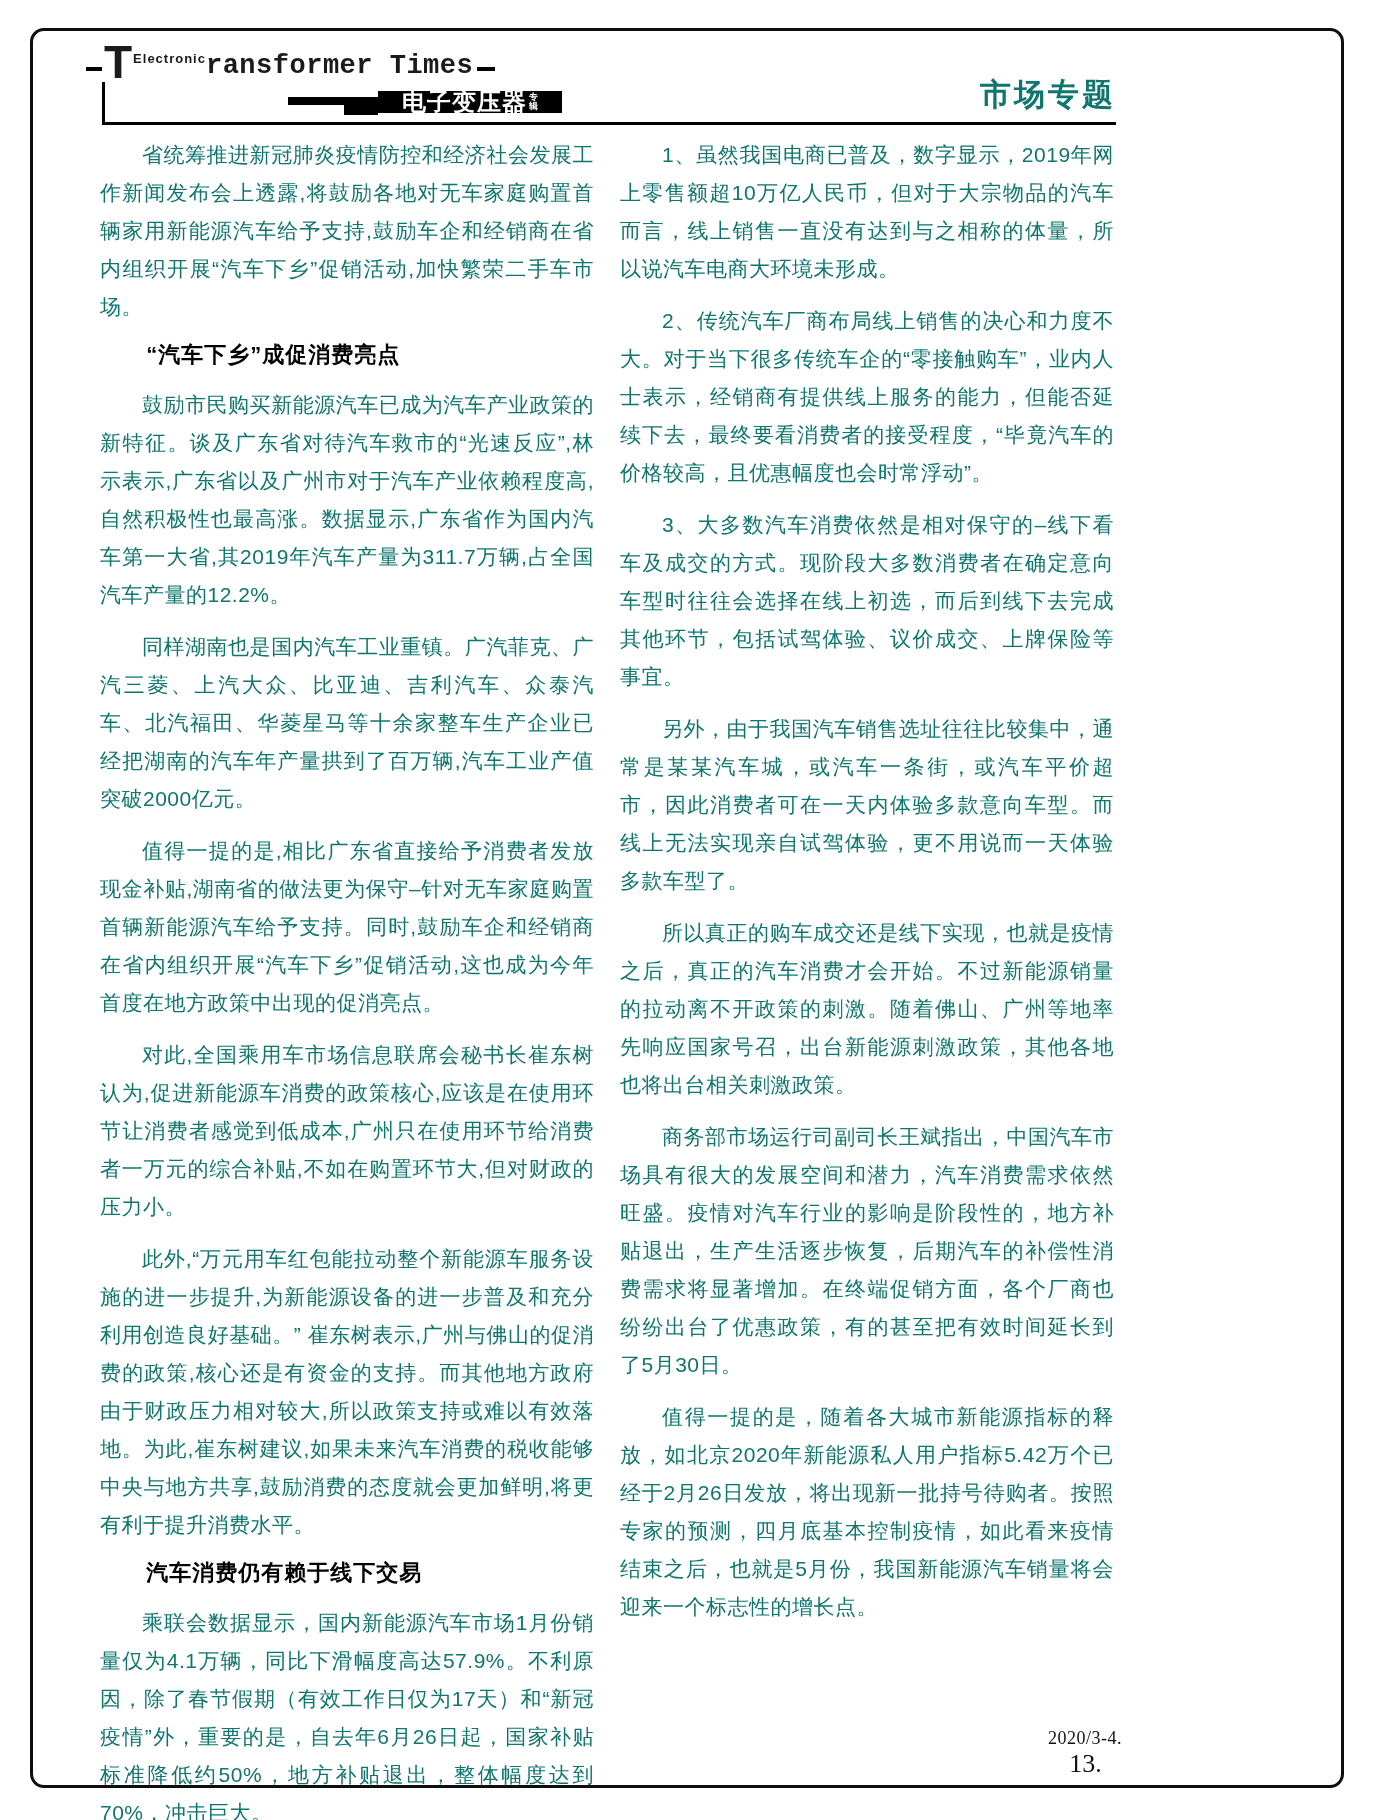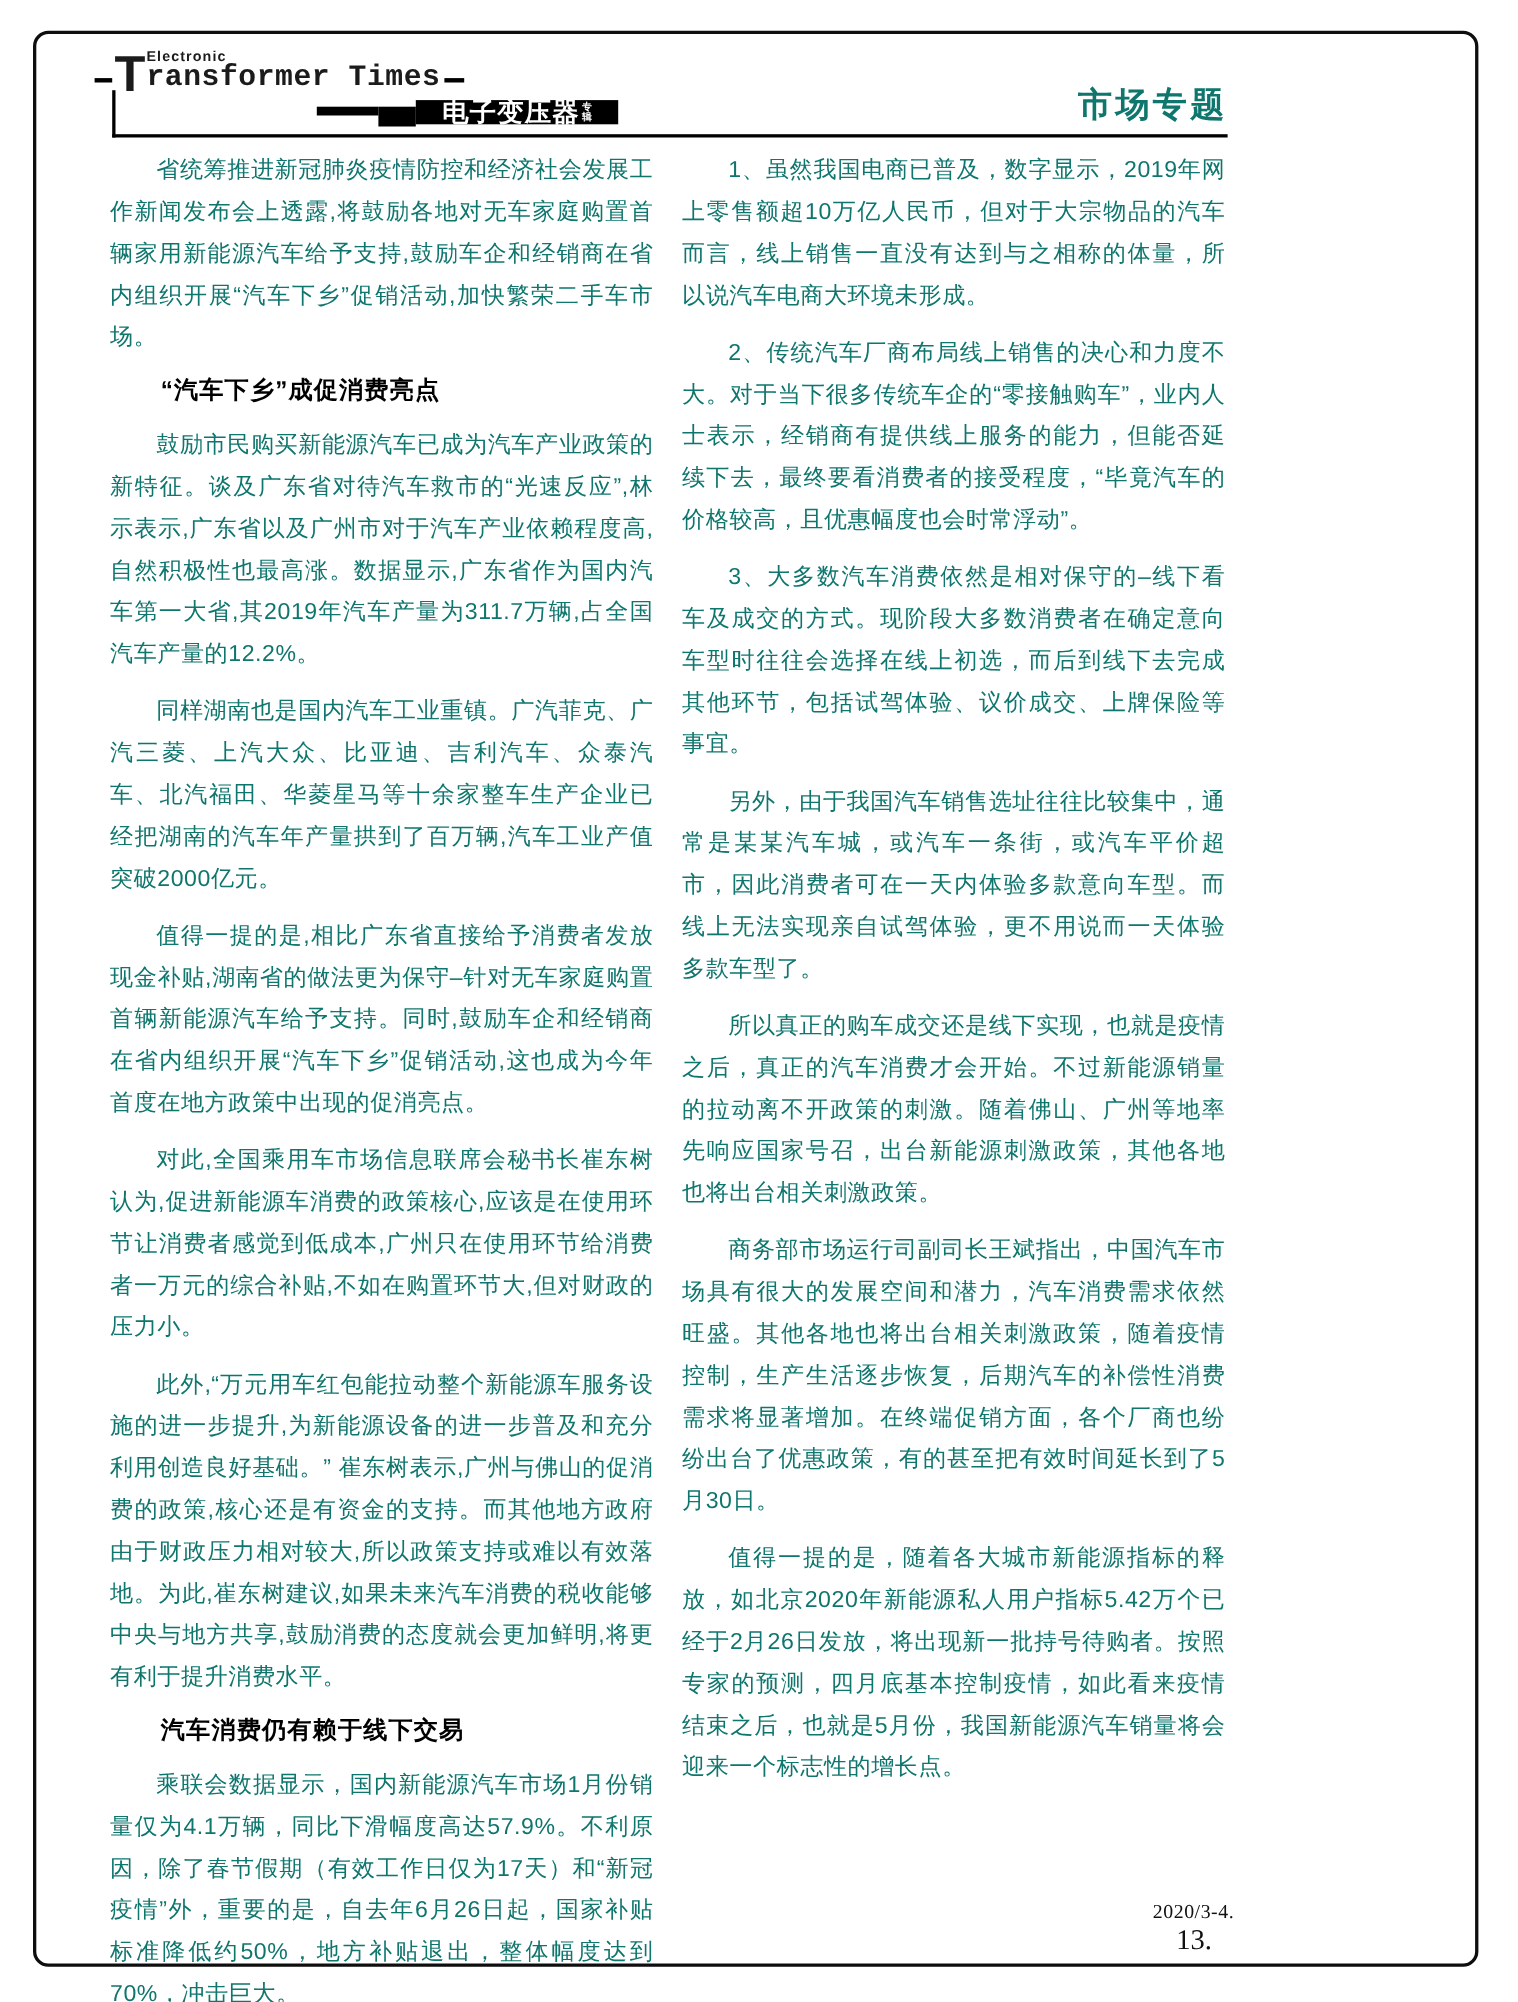--- a/index.html
+++ b/index.html
@@ -10,21 +10,21 @@
   }
   
   .page-frame{
     position:absolute;left:30px;top:28px;width:1314px;height:1760px;
     border:3px solid #0e0e0e;border-radius:14px;box-sizing:border-box;
   }
   
   .logo{position:absolute;left:86px;top:44px;display:flex;align-items:flex-end;}
   .logo .dash{display:inline-block;width:16px;height:4px;background:#000;margin:0 2px 10px 0;}
   .logo-t{font-weight:bold;font-size:46px;line-height:0.8;letter-spacing:0;}
-  .logo-stack{display:inline-flex;flex-direction:column;margin-left:1px;}
+  .logo-stack{display:inline-flex;margin-left:1px;}
   .logo-small{font-weight:bold;font-size:13px;letter-spacing:1px;line-height:1;}
   .logo-main{font-weight:bold;font-size:27px;line-height:1.05;letter-spacing:0.5px;font-family:Liberation Mono, monospace;}
   .logo .dash-r{display:inline-block;width:18px;height:4px;background:#000;margin:0 0 10px 4px;}
   
   .bracket-v{position:absolute;left:102px;top:82px;width:3px;height:43px;background:#000;}
   .header-rule{position:absolute;left:102px;top:122px;width:1014px;height:3px;background:#000;}
   
   .step1{position:absolute;left:288px;top:97px;width:56px;height:8px;background:#000;}
   .step2{position:absolute;left:344px;top:97px;width:34px;height:18px;background:#000;}
   .banner{
@@ -99,21 +99,21 @@
       <p class="para">此外,“万元用车红包能拉动整个新能源车服务设施的进一步提升,为新能源设备的进一步普及和充分利用创造良好基础。” 崔东树表示,广州与佛山的促消费的政策,核心还是有资金的支持。而其他地方政府由于财政压力相对较大,所以政策支持或难以有效落地。为此,崔东树建议,如果未来汽车消费的税收能够中央与地方共享,鼓励消费的态度就会更加鲜明,将更有利于提升消费水平。</p>
       <h3 class="subhead">汽车消费仍有赖于线下交易</h3>
       <p class="para">乘联会数据显示，国内新能源汽车市场1月份销量仅为4.1万辆，同比下滑幅度高达57.9%。不利原因，除了春节假期（有效工作日仅为17天）和“新冠疫情”外，重要的是，自去年6月26日起，国家补贴标准降低约50%，地方补贴退出，整体幅度达到70%，冲击巨大。</p>
     </div>
   <div class="col">
       <p class="para">1、虽然我国电商已普及，数字显示，2019年网上零售额超10万亿人民币，但对于大宗物品的汽车而言，线上销售一直没有达到与之相称的体量，所以说汽车电商大环境未形成。</p>
       <p class="para">2、传统汽车厂商布局线上销售的决心和力度不大。对于当下很多传统车企的“零接触购车”，业内人士表示，经销商有提供线上服务的能力，但能否延续下去，最终要看消费者的接受程度，“毕竟汽车的价格较高，且优惠幅度也会时常浮动”。</p>
       <p class="para">3、大多数汽车消费依然是相对保守的–线下看车及成交的方式。现阶段大多数消费者在确定意向车型时往往会选择在线上初选，而后到线下去完成其他环节，包括试驾体验、议价成交、上牌保险等事宜。</p>
       <p class="para">另外，由于我国汽车销售选址往往比较集中，通常是某某汽车城，或汽车一条街，或汽车平价超市，因此消费者可在一天内体验多款意向车型。而线上无法实现亲自试驾体验，更不用说而一天体验多款车型了。</p>
       <p class="para">所以真正的购车成交还是线下实现，也就是疫情之后，真正的汽车消费才会开始。不过新能源销量的拉动离不开政策的刺激。随着佛山、广州等地率先响应国家号召，出台新能源刺激政策，其他各地也将出台相关刺激政策。</p>
-      <p class="para">商务部市场运行司副司长王斌指出，中国汽车市场具有很大的发展空间和潜力，汽车消费需求依然旺盛。其他各地也将出台相关刺激政策，随着疫情控制，生产生活逐步恢复，后期汽车的补偿性消费需求将显著增加。在终端促销方面，各个厂商也纷纷出台了优惠政策，有的甚至把有效时间延长到了5月30日。</p>
+      <p class="para">商务部市场运行司副司长王斌指出，中国汽车市场具有很大的发展空间和潜力，汽车消费需求依然旺盛。疫情对汽车行业的影响是阶段性的，地方补贴退出，生产生活逐步恢复，后期汽车的补偿性消费需求将显著增加。在终端促销方面，各个厂商也纷纷出台了优惠政策，有的甚至把有效时间延长到了5月30日。</p>
       <p class="para">值得一提的是，随着各大城市新能源指标的释放，如北京2020年新能源私人用户指标5.42万个已经于2月26日发放，将出现新一批持号待购者。按照专家的预测，四月底基本控制疫情，如此看来疫情结束之后，也就是5月份，我国新能源汽车销量将会迎来一个标志性的增长点。</p>
     </div>
 </div>
 
 <div class="footer">
   <span class="footer-issue">2020/3-4.</span>
   <span class="footer-page">13.</span>
 </div>
 
 </body></html>

